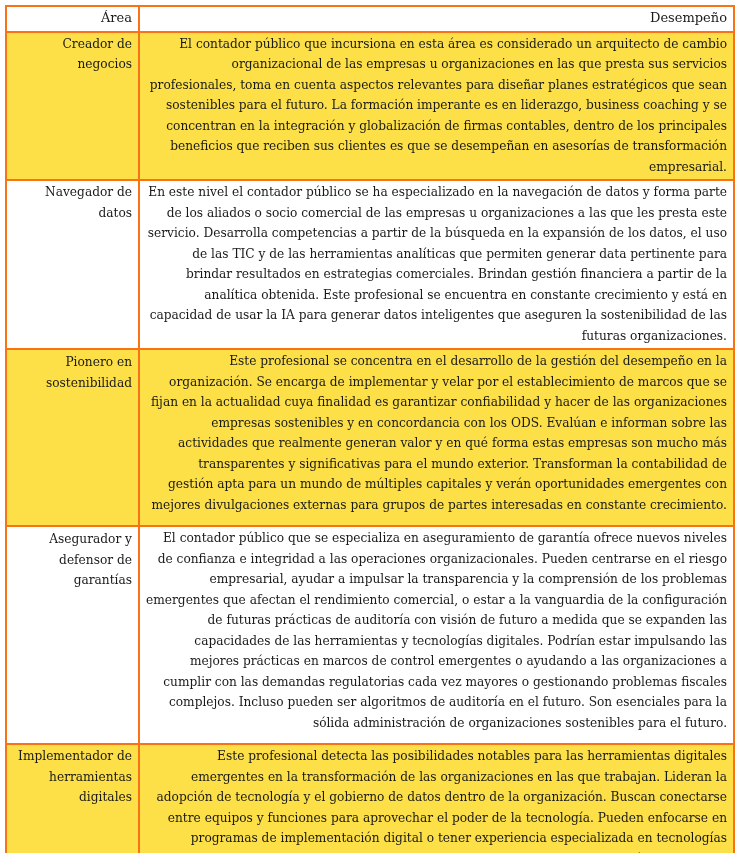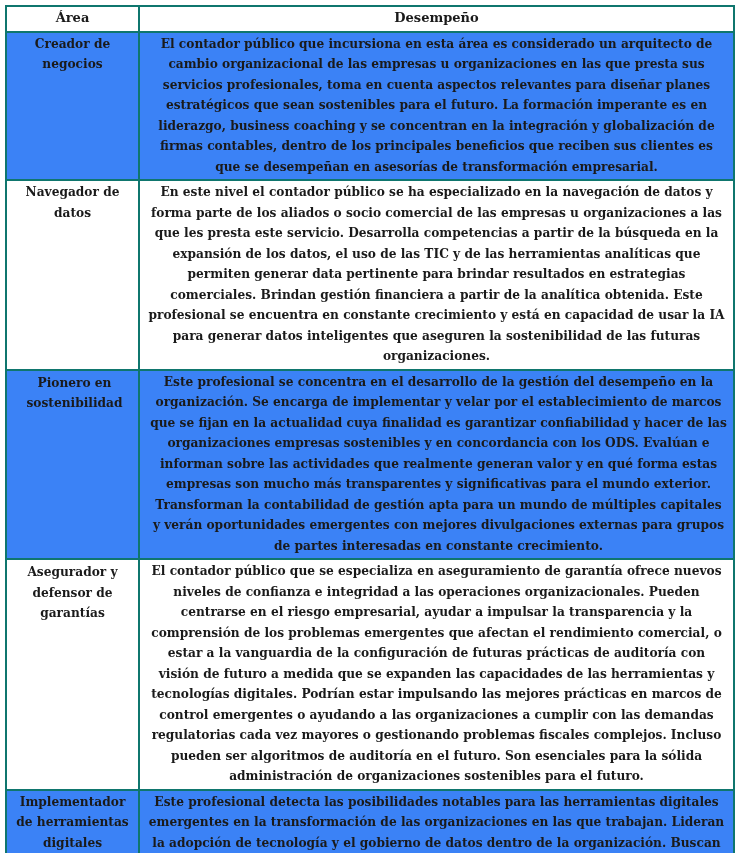--- a/index.html
+++ b/index.html
@@ -16,32 +16,32 @@
   }
   table.roles {
     position: absolute;
     left: 5px;
     top: 5px;
     width: 728px;
     border-collapse: collapse;
     table-layout: fixed;
   }
   table.roles td, table.roles th {
-    border: 2px solid #0f766e;
+    border: 2px solid #f97316;
     padding: 1px 6px 2px 6px;
-    font-weight: bold;
-    text-align: center;
+    font-weight: normal;
+    text-align: right;
     vertical-align: top;
     font-size: 12.2px;
     line-height: 20.5px;
   }
   table.roles col.c-area { width: 133px; }
   table.roles col.c-desc { width: 595px; }
   tr.header th { background: #ffffff; height: 19px; font-size: 13px; }
-  tr.alt-gray td { background: #3b82f6; }
+  tr.alt-gray td { background: #fde047; }
   tr.alt-white td { background: #ffffff; }
   td.area { vertical-align: middle; }
   td.area.top { vertical-align: top; padding-top: 2px; }
   td.desc { text-align: justify; }
   tr.r1 td { height: 126px; }
   tr.r2 td { height: 146px; margin-top: 20px; }
   tr.r3 td { height: 171px; padding-left: 10px; }
   tr.r4 td { height: 212px; margin-left: 8px; }
   tr.r5 td { height: 150px; }
 </style>

